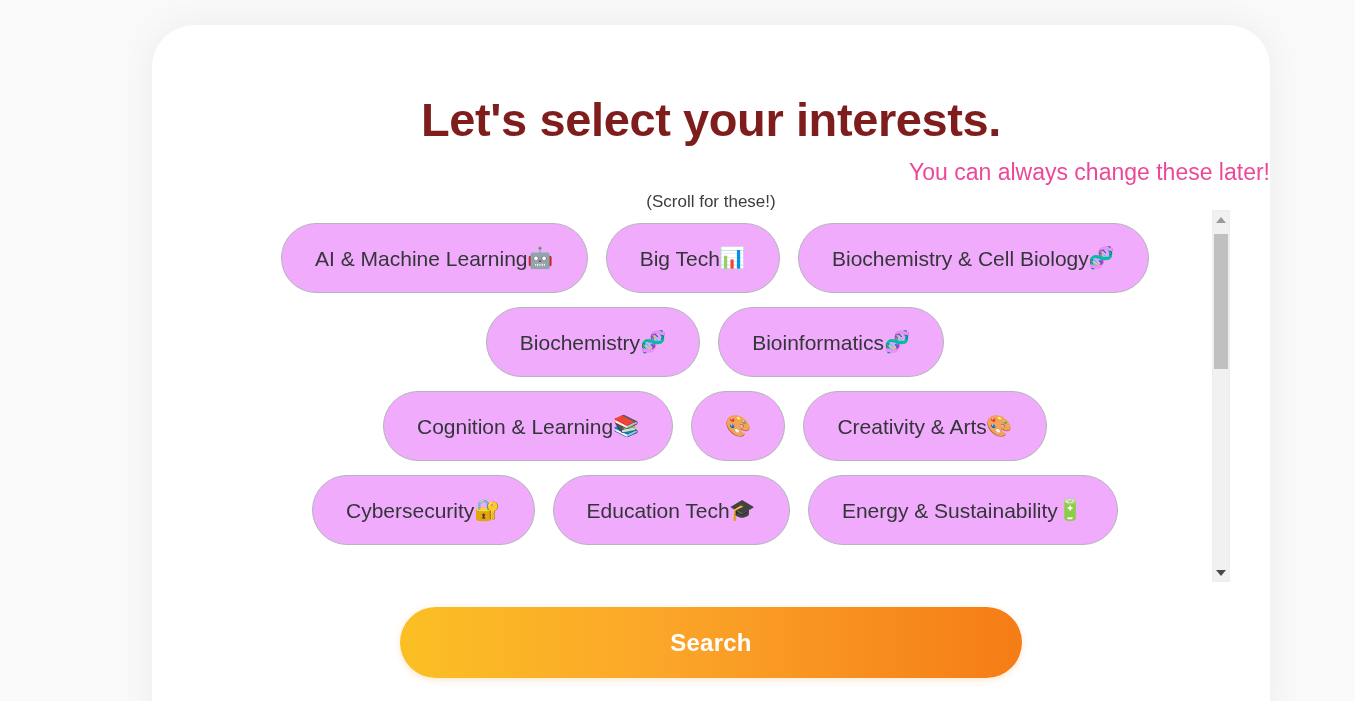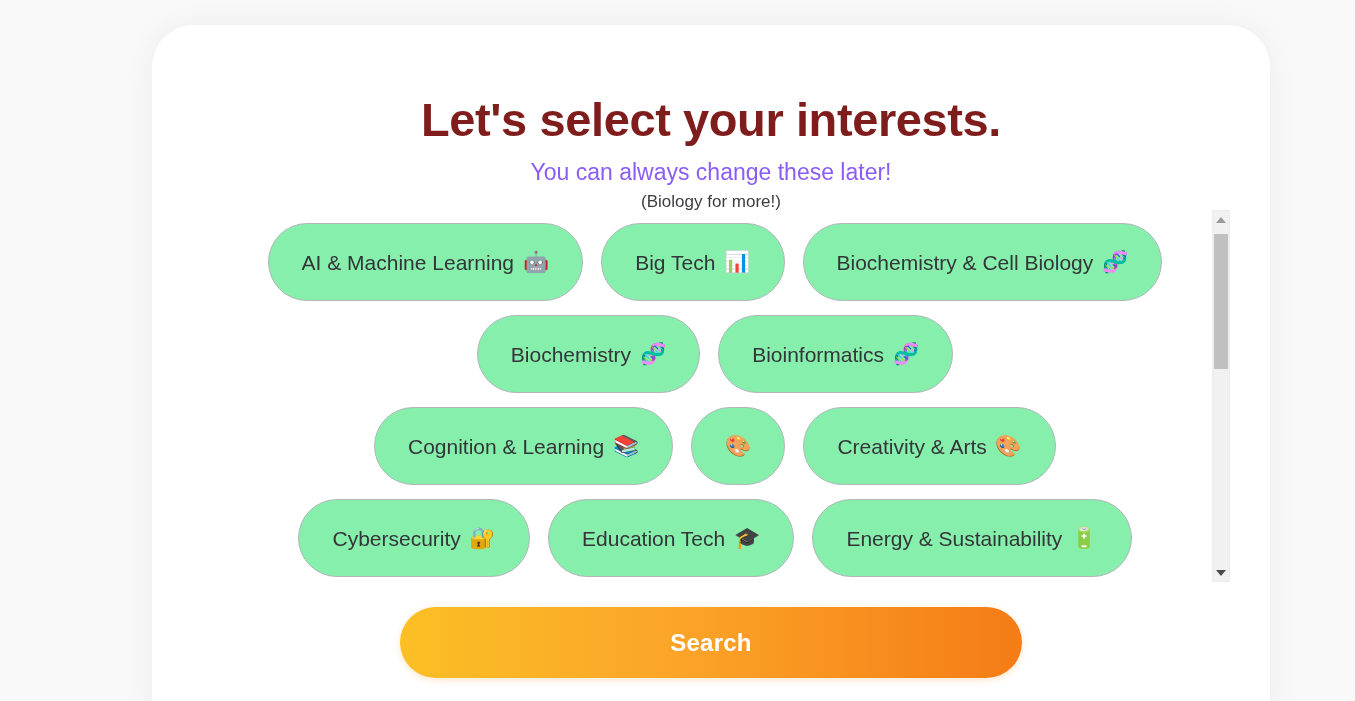--- a/index.html
+++ b/index.html
@@ -46,25 +46,25 @@
     margin: 0;
     text-align: center;
     font-size: 47px;
     line-height: 1.08;
     font-weight: bold;
     color: #7f1d1d;
     letter-spacing: -0.4px;
   }
   .subtitle {
     margin: 14px 0 0 0;
-    text-align: center;
+    text-align: right;
     font-size: 23px;
     line-height: 1.1;
     font-weight: normal;
-    color: #8b5cf6;
+    color: #ec4899;
   }
   .scroll-hint {
     margin: 8px 0 0 0;
     text-align: center;
     font-size: 17px;
     line-height: 1.1;
     color: #3c3d3f;
   }
 
   
@@ -95,26 +95,26 @@
     justify-content: center;
     align-items: center;
     gap: 18px;
     margin-bottom: 14px;
   }
 
   .chip {
     display: inline-flex;
     align-items: center;
     justify-content: center;
-    gap: 9px;
-    height: 78px;
+    gap: 0;
+    height: 70px;
     padding: 0 33px;
     border: 1.6px solid #b2b5ba;
     border-radius: 999px;
-    background: #86efac;
+    background: #f0abfc;
     color: #343538;
     font-size: 21px;
     line-height: 1;
     white-space: nowrap;
     cursor: pointer;
     user-select: none;
   }
   .chip .chip-label { color: #343538; }
   .chip .chip-emoji {
     font-size: 21px;
@@ -191,21 +191,21 @@
 
 <div id="app">
 
   <div class="card">
     <div class="card-inner">
 
       <h1 class="title">Let's select your interests.</h1>
 
       <p class="subtitle">You can always change these later!</p>
 
-      <p class="scroll-hint">(Biology for more!)</p>
+      <p class="scroll-hint">(Scroll for these!)</p>
 
       <div class="chips-outer">
 
         <div class="chips-viewport">
           <div class="chips-track" id="chips-track">
               <div class="chip-row">
                 <div class="chip">
                   <span class="chip-label">AI &amp; Machine Learning</span>
                   <span class="chip-emoji">🤖</span>
                 </div>

